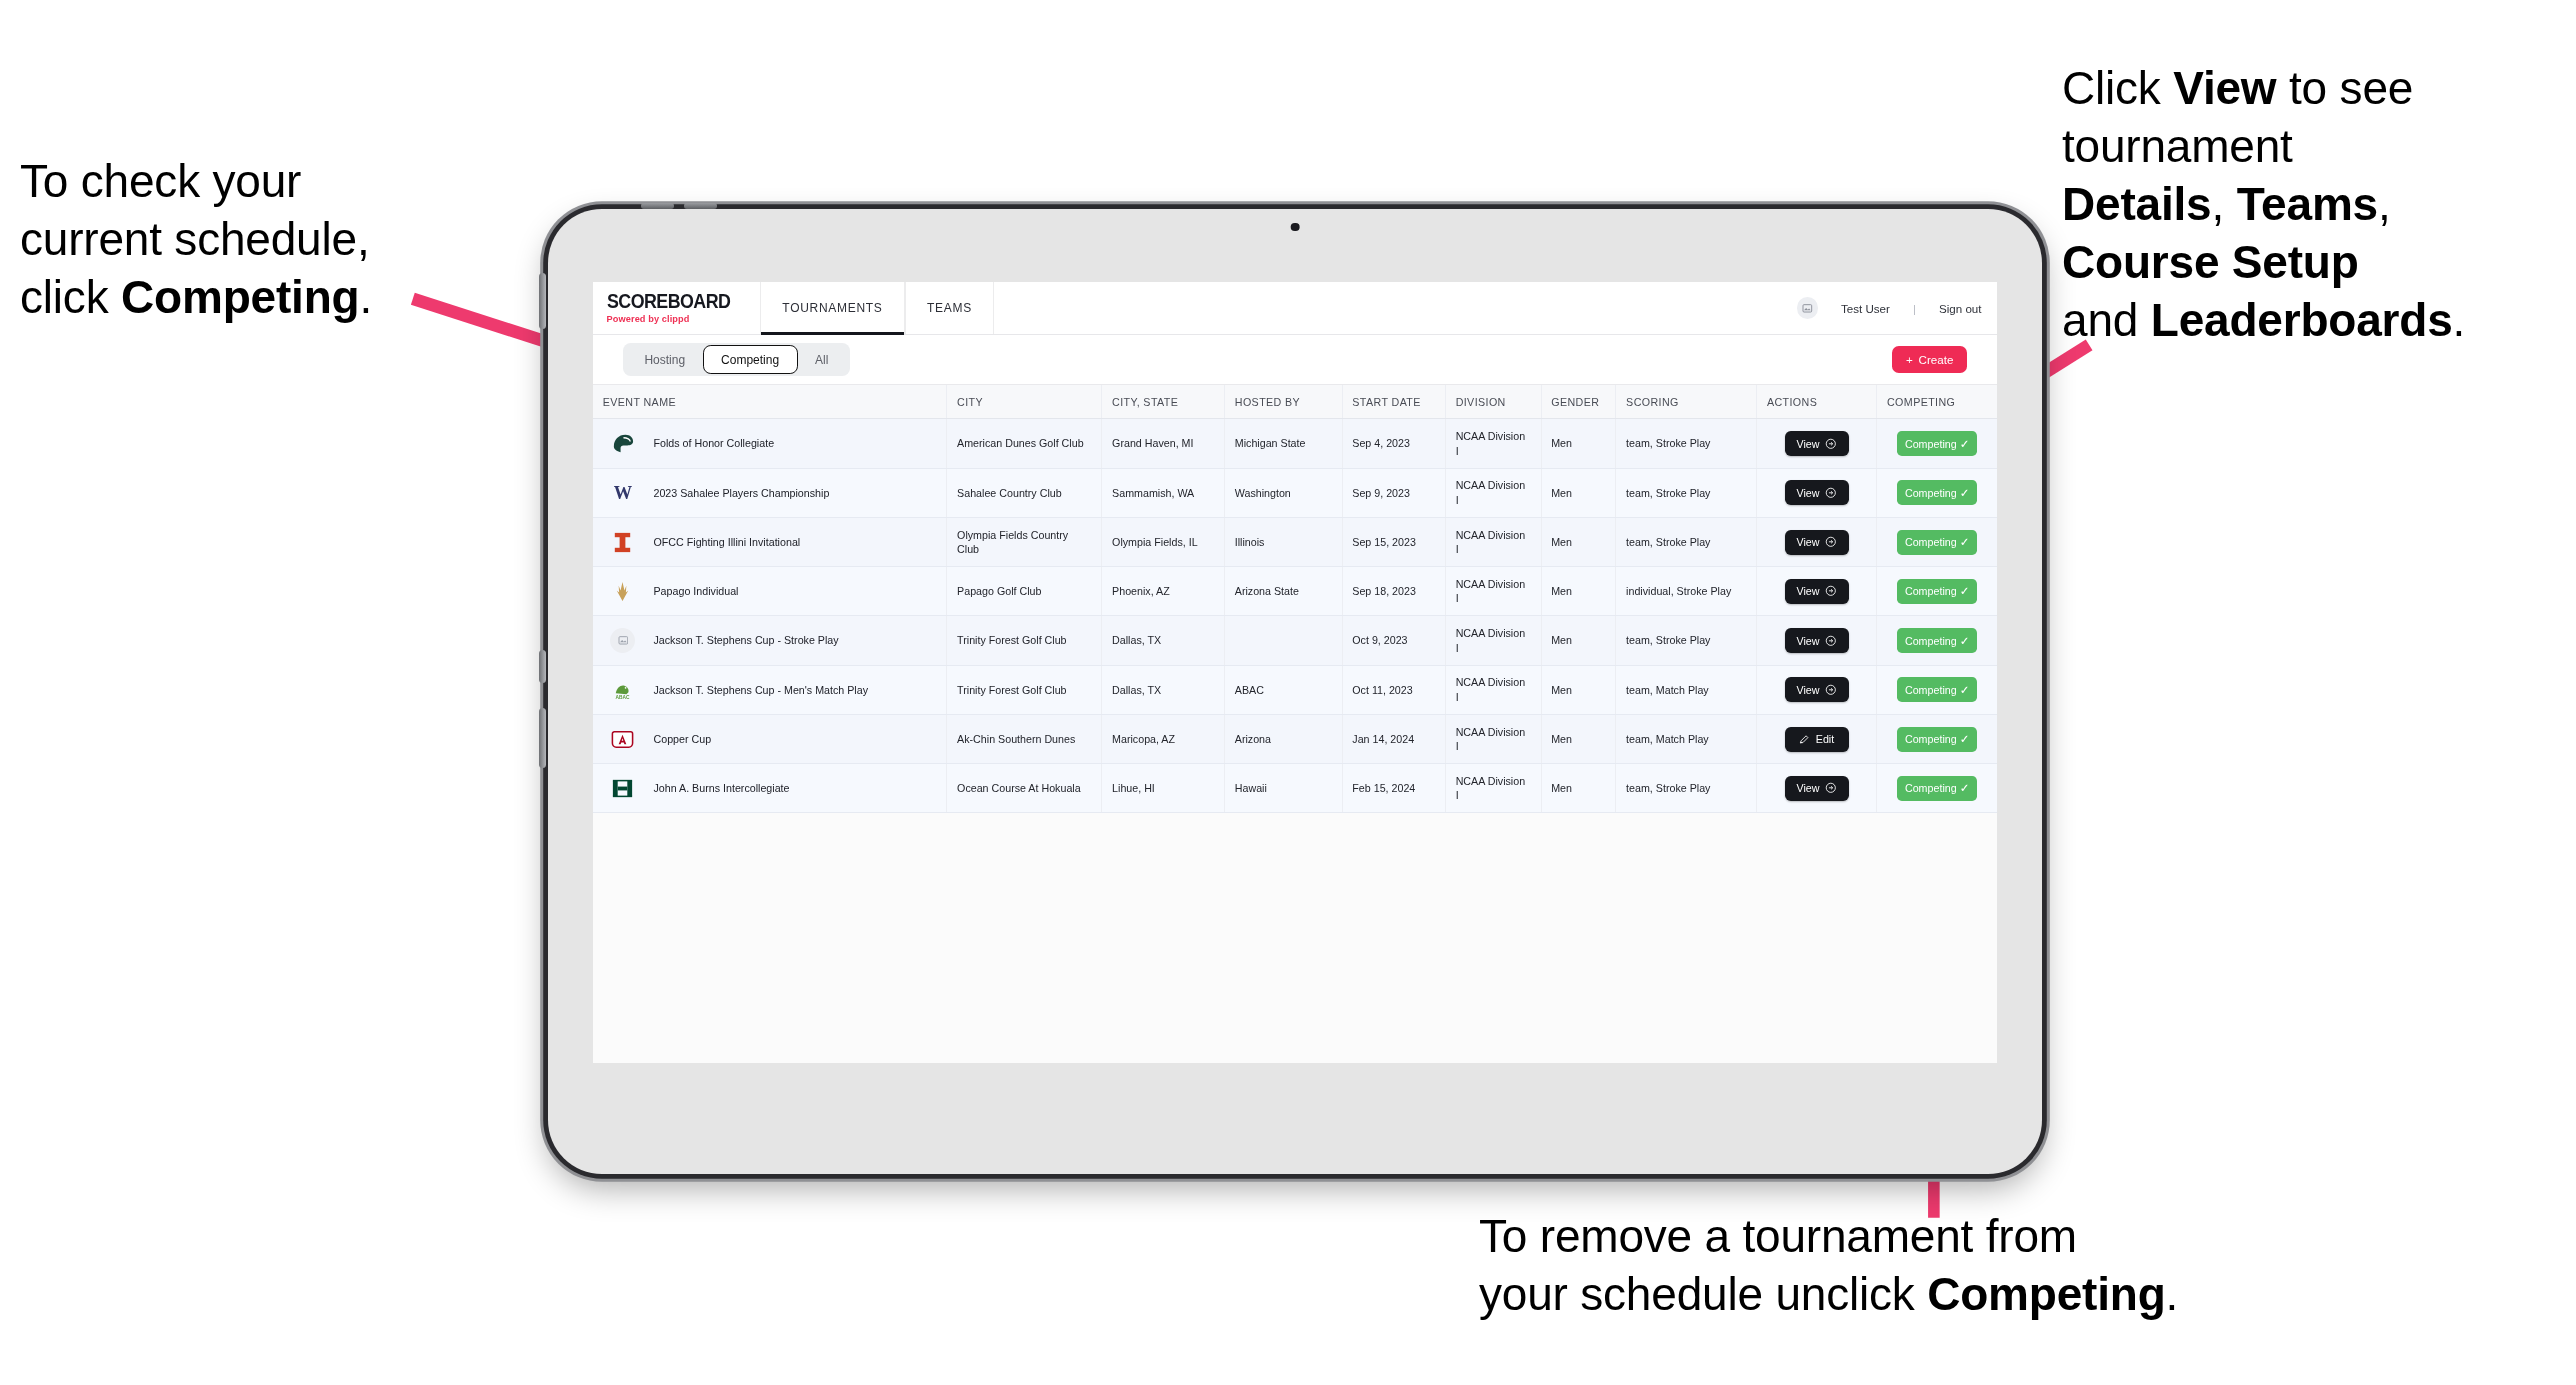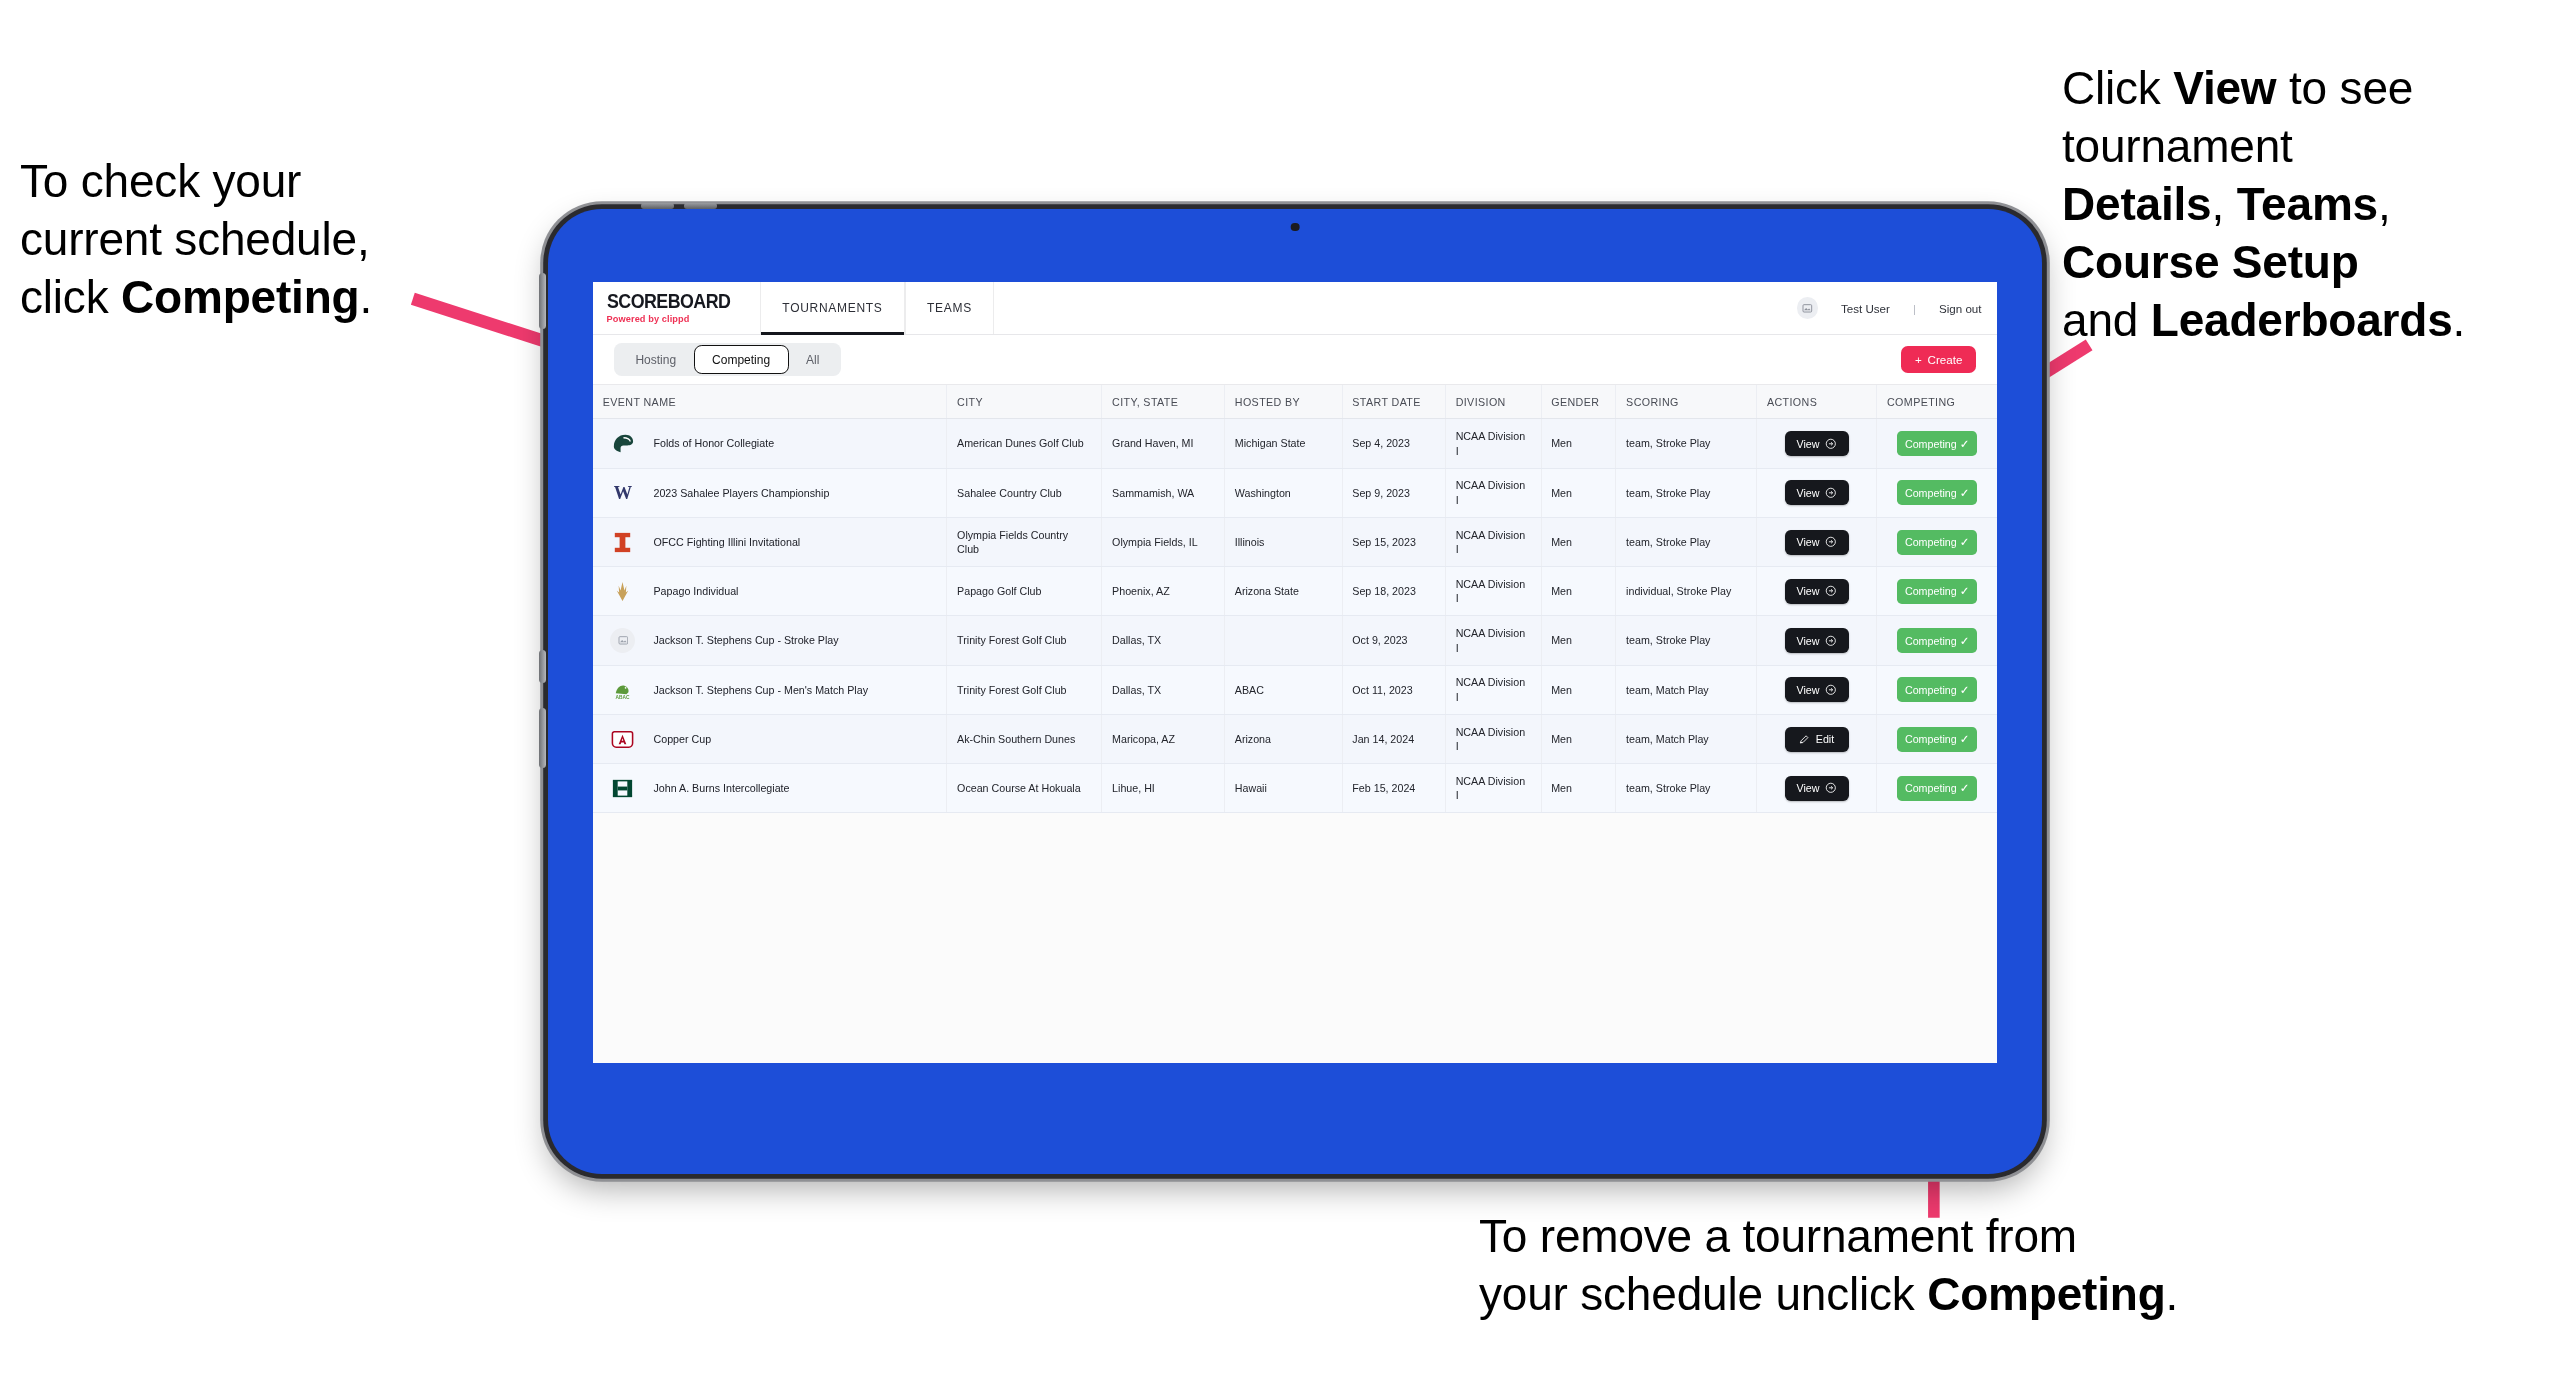--- a/index.html
+++ b/index.html
@@ -27,21 +27,21 @@
   #anno-bottom{ left: 1479px; top: 1208px; width: 970px; }
 
   
   .arrow { position: absolute; pointer-events: none; }
 
   
   .tablet {
     position: absolute;
     left: 548px; top: 209px;
     width: 1494px; height: 965px;
-    background: #1d4ed8;
+    background: #e5e5e5;
     border-radius: 54px;
     box-shadow: 0 0 0 4.8px #2a2a2e, 0 0 0 7.8px #8f9094, 0 13.6px 33px rgba(0,0,0,.33);
   }
   .tablet .cam {
     position:absolute; left:50%; top:13.6px; transform:translateX(-50%);
     width: 8.7px; height: 8.7px; border-radius:50%; background:#1b1b20;
   }
   .side-btn {
     position: absolute; left: -8.7px; width: 6.8px; border-radius: 3.9px;
     background: linear-gradient(90deg,#6e7074,#b5b7bb);
@@ -96,21 +96,21 @@
   .avatar {
     width:21.3px; height:21.3px; border-radius:50%; background:#eceef2;
     display:flex; align-items:center; justify-content:center; color:#8b8f99; font-size:9.7px;
   }
   .nav-right .sep { color:#b9bcc4; }
   .nav-right .link { cursor:pointer; }
 
   
   .filterbar {
     height: 50px; background:#fff; border-bottom:1px solid #e9e9ec;
-    display:flex; align-items:center; padding: 0 21px; position:relative;justify-content:flex-end;
+    display:flex; align-items:center; padding: 0 30px; position:relative;justify-content:flex-end;
   }
   .segmented {
     display:flex; align-items:center; background:#eceef0;
     border-radius:7.8px; padding:3.9px; height:33px;
   }
   .seg {
     padding: 0 17.5px; height:25px; display:flex; align-items:center;
     font-size:12px; color:#5e6068; border-radius:5.8px; cursor:pointer;
   }
   .seg.active {

